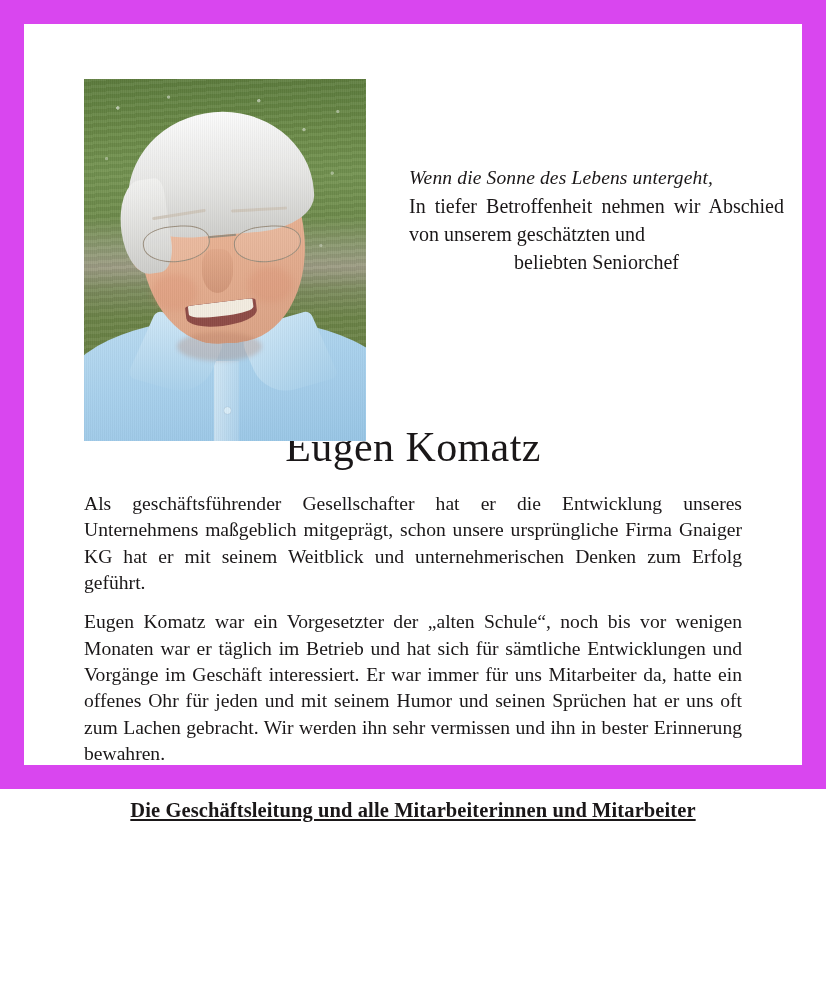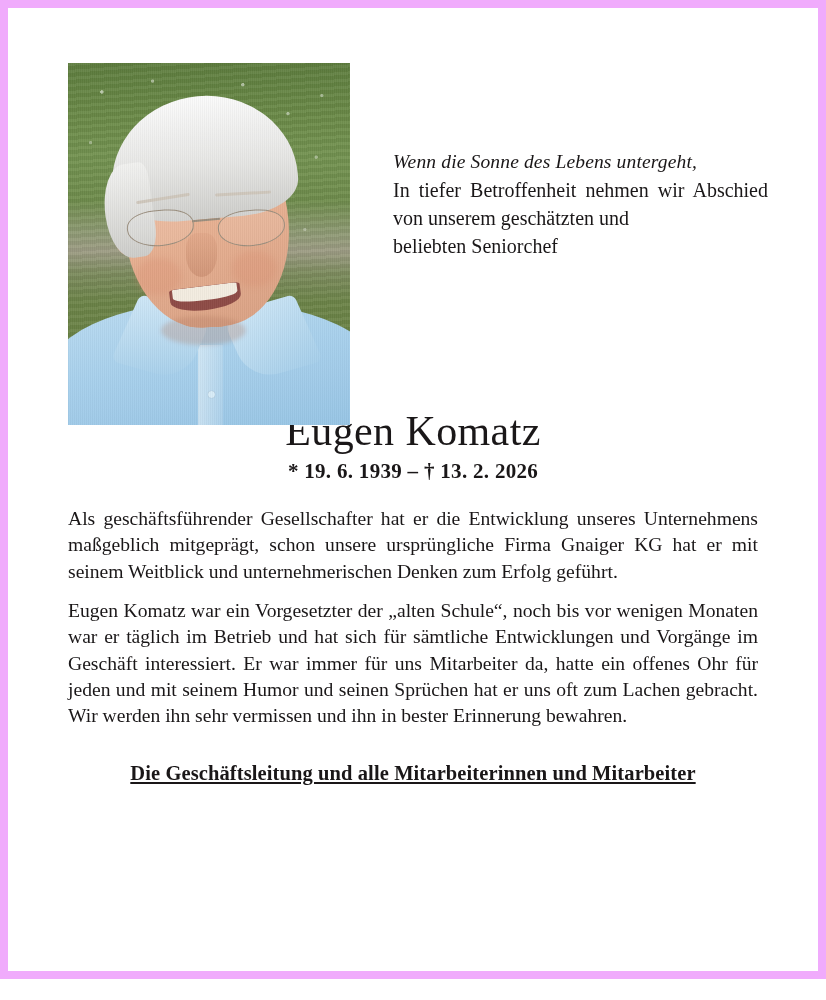--- a/index.html
+++ b/index.html
@@ -13,23 +13,23 @@
     overflow: hidden;
     font-family: "Liberation Serif", "DejaVu Serif", serif;
     color: #1a1718;
   }
 
   
   .notice {
     position: relative;
     box-sizing: border-box;
     width: 826px;
-    height: 979px;
-    background: #f0abfc;
-    padding: 8px;
+    height: 789px;
+    background: #d946ef;
+    padding: 24px;
   }
   .notice-inner {
     position: relative;
     box-sizing: border-box;
     width: 100%;
     height: 100%;
     background: #ffffff;
   }
 
   
@@ -295,21 +295,21 @@
     line-height: 1.42;
     letter-spacing: .15px;
   }
   .epigraph .l2 { display: block; }
   .intro {
     font-size: 20px;
     line-height: 1.42;
     text-align: justify;
     text-justify: inter-word;
   }
-  .intro .last { display: block; text-align: left; }
+  .intro .last { display: block; text-align: center; }
 
   
   .name-block {
     text-align: center;
     margin-top: 30px;
   }
   .name {
     font-size: 42px;
     line-height: 1.02;
     letter-spacing: .4px;
@@ -398,21 +398,20 @@
 
         <div class="intro">
           <span>In tiefer Betroffenheit nehmen wir Abschied von unserem geschätzten und</span>
           <span class="last">beliebten Seniorchef</span>
         </div>
       </div>
     </div>
 
     <div class="name-block">
       <div class="name">Eugen Komatz</div>
-      <div class="dates">* 19. 6. 1939 – † 13. 2. 2026</div>
     </div>
 
     <div class="body-text">
       <p>Als geschäftsführender Gesellschafter hat er die Entwicklung unseres Unternehmens maßgeblich mitgeprägt, schon unsere ursprüngliche Firma Gnaiger KG hat er mit seinem Weitblick und unternehmerischen Denken zum Erfolg geführt.</p>
       <p>Eugen Komatz war ein Vorgesetzter der „alten Schule“, noch bis vor wenigen Monaten war er täglich im Betrieb und hat sich für sämtliche Entwicklungen und Vorgänge im Geschäft interessiert. Er war immer für uns Mitarbeiter da, hatte ein offenes Ohr für jeden und mit seinem Humor und seinen Sprüchen hat er uns oft zum Lachen gebracht. Wir werden ihn sehr vermissen und ihn in bester Erinnerung bewahren.</p>
     </div>
 
     <div class="signature">
       <span class="line">Die Geschäftsleitung und alle Mitarbeiterinnen und Mitarbeiter</span>
     </div>

